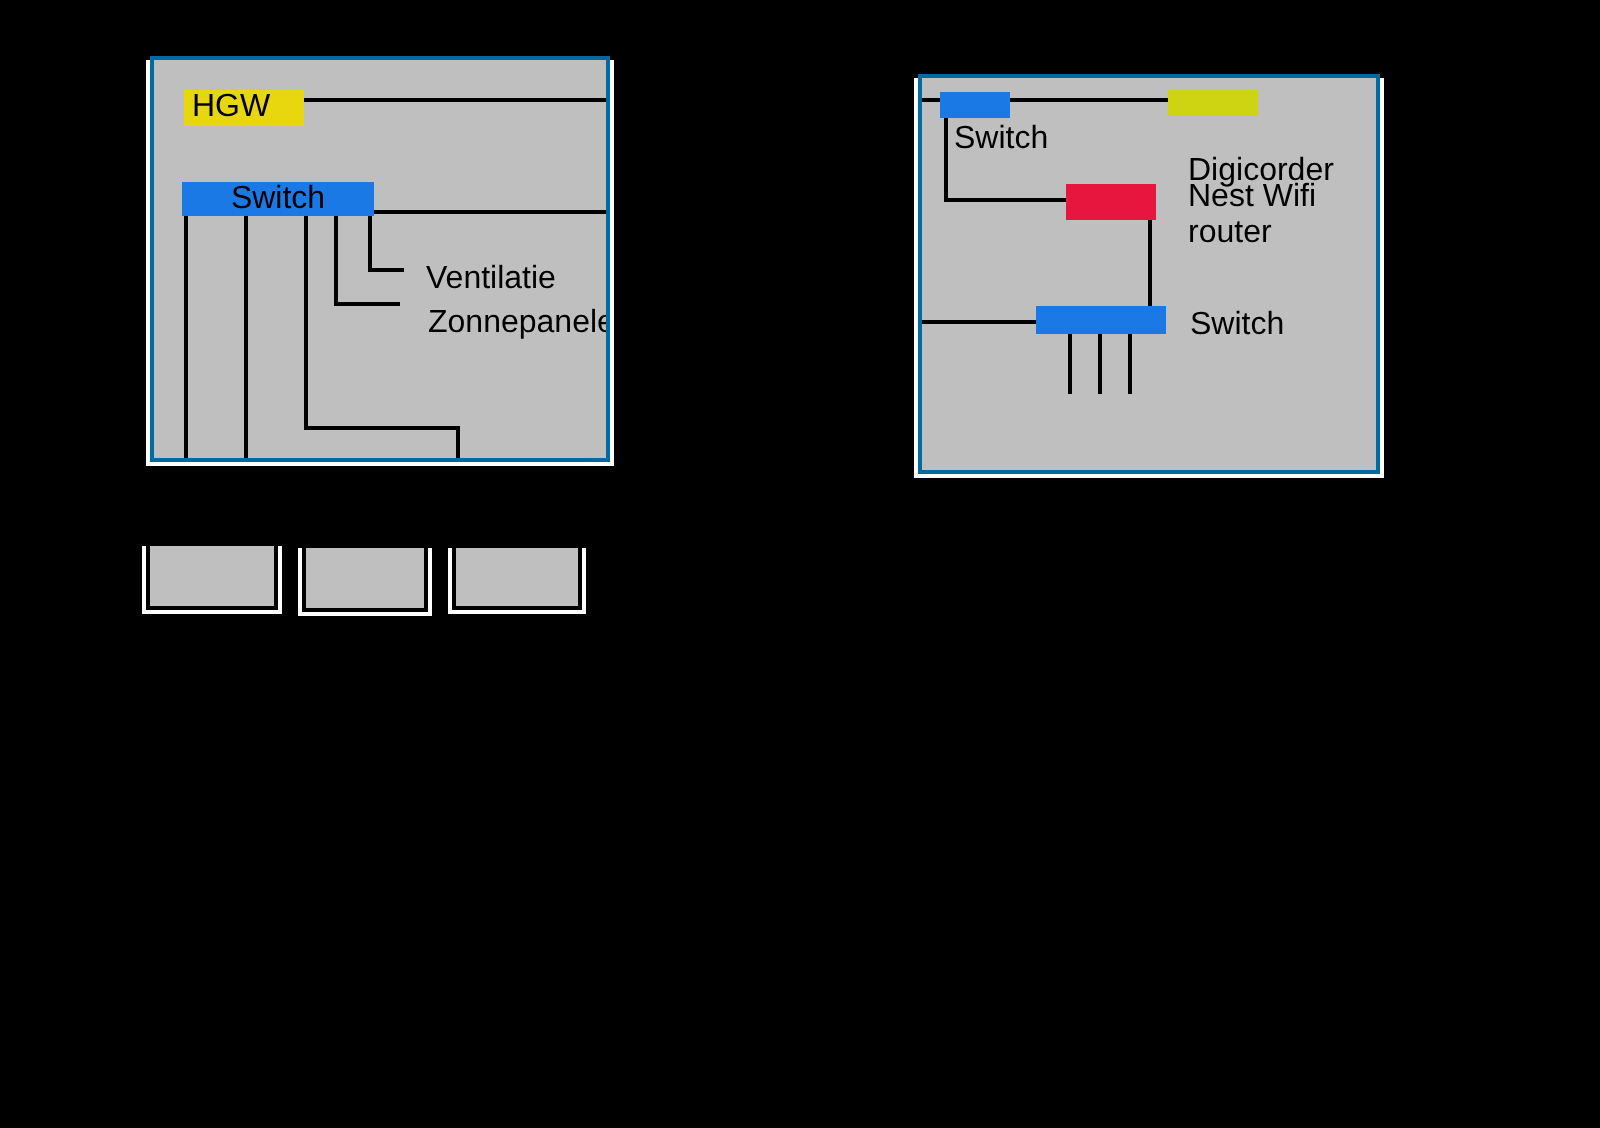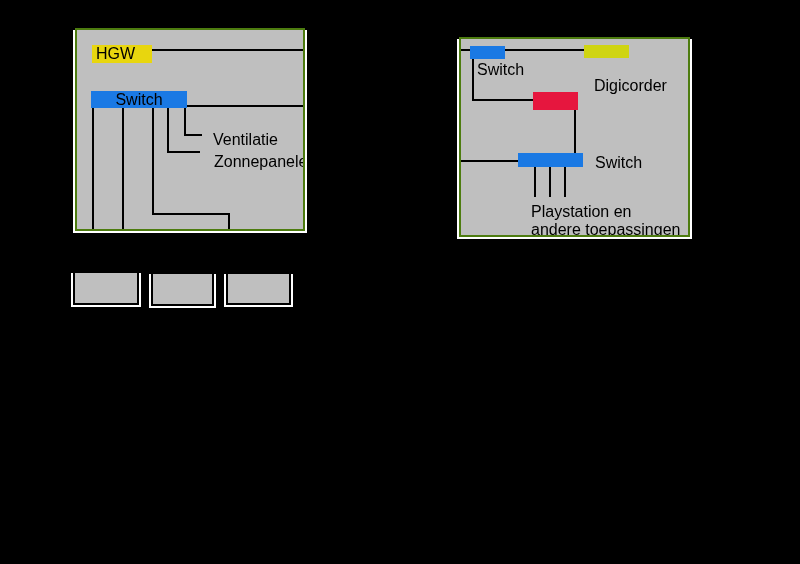--- a/index.html
+++ b/index.html
@@ -3,21 +3,21 @@
 <meta charset="utf-8">
 <style>
   html,body{margin:0;padding:0;}
   body{
     width:800px;height:564px;position:relative;overflow:hidden;
     background:#000;
     font-family:"Liberation Sans", sans-serif;
     color:#000;
   }
   .panel{
-    position:absolute;background:#bfbfbf;border:2px solid #4d7c0f;
+    position:absolute;background:#bfbfbf;border:2px solid #0369a1;
     box-sizing:border-box;overflow:hidden;
     box-shadow:-2px 2px 0 0 #fff, 2px 2px 0 0 #fff;
   }
   .device{
     position:absolute;background:#bfbfbf;border:2px solid #000;
     box-sizing:border-box;
     box-shadow:-2px 2px 0 0 #fff, 2px 2px 0 0 #fff;
   }
   .node{
     position:absolute;box-sizing:border-box;
@@ -75,27 +75,27 @@
   <div class="node" style="left: 123px; top: 6px; width: 45px; height: 13px; background-color: rgb(207, 212, 18);"></div>
 
   <div class="lbl nowrap" style="left:16px;top:22px;">Switch</div>
   <div class="lbl nowrap" style="left:133px;top:22px;margin-top:16px;">Digicorder</div>
 
   <div class="line" style="left:11px;top:20px;width:2px;height:42px;"></div>
   <div class="line" style="left:11px;top:60px;width:63px;height:2px;"></div>
 
   <div class="node" style="left: 72px; top: 53px; width: 45px; height: 18px; background-color: rgb(230, 22, 62);"></div>
 
+  <div class="lbl" style="left:133px;top:51px;width:85px;">Nest Wifi router</div>
 
   <div class="line" style="left:113px;top:71px;width:2px;height:43px;"></div>
 
   <div class="node" style="left: 57px; top: 114px; width: 65px; height: 14px; background-color: rgb(26, 121, 228);"></div>
 
   <div class="line" style="left:0px;top:121px;width:57px;height:2px;"></div>
 
   <div class="lbl nowrap" style="left:134px;top:115px;">Switch</div>
 
   <div class="line" style="left:73px;top:128px;width:2px;height:30px;"></div>
   <div class="line" style="left:88px;top:128px;width:2px;height:30px;"></div>
   <div class="line" style="left:103px;top:128px;width:2px;height:30px;"></div>
 
-  <div class="lbl" style="left:70px;top:164px;width:150px;">Playstation en andere toepassingen</div>
 </div>
 
 </body></html>

